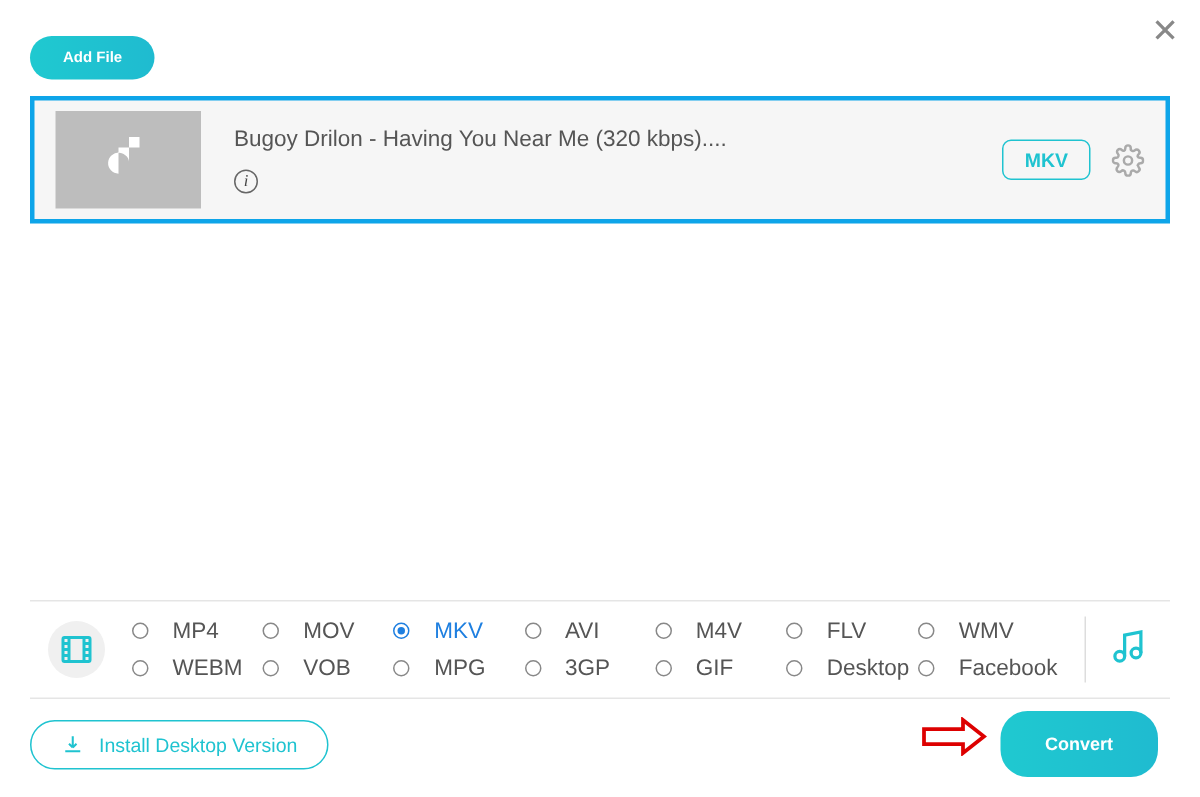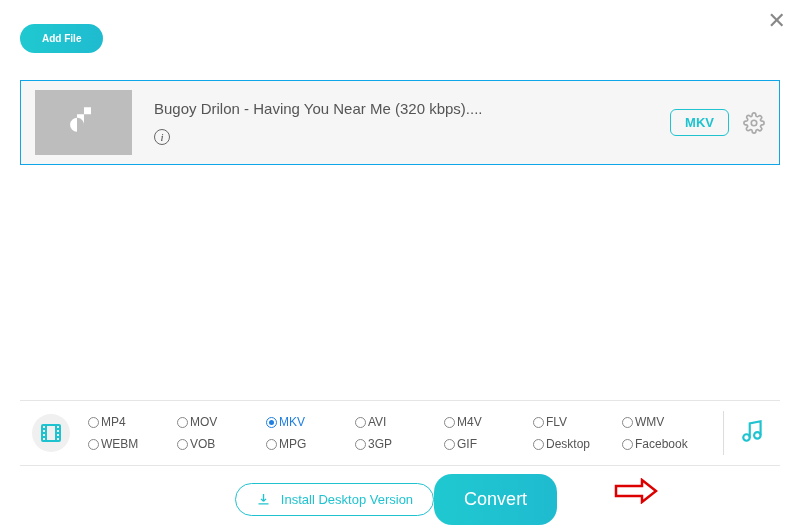--- a/index.html
+++ b/index.html
@@ -1,38 +1,38 @@
 <!DOCTYPE html>
 <html><head>
 <meta charset="utf-8">
 <style>
 *{box-sizing:border-box;margin:0;padding:0;font-family:Arial,Helvetica,sans-serif}
 body{width:800px;height:531px;background:#fff;position:relative;overflow:hidden}
 .close{position:absolute;top:8px;right:14px;font-size:22px;color:#888;cursor:pointer;font-weight:200}
 .add-file{position:absolute;top:24px;left:20px;background:linear-gradient(90deg,#1fc9d0,#1fbbd0);color:#fff;border:none;border-radius:18px;padding:9px 22px;font-size:10px;font-weight:bold;cursor:pointer}
-.file-row{position:absolute;top:80px;left:20px;right:20px;height:85px;background:#f6f6f6;border:1px solid #0ea5e9;display:flex;align-items:center;padding:10px 14px}
+.file-row{position:absolute;top:64px;left:20px;right:20px;height:85px;background:#f6f6f6;border:3px solid #0ea5e9;display:flex;align-items:center;padding:10px 14px}
 .thumb{width:97px;height:65px;background:#bdbdbd;display:flex;align-items:center;justify-content:center;color:#fff;flex-shrink:0}
 .file-meta{flex:1;display:flex;flex-direction:column;justify-content:center;gap:12px;padding-left:22px}
 .file-title{font-size:15px;color:#555}
 .info-icon{width:16px;height:16px;border:1.5px solid #666;border-radius:50%;display:flex;align-items:center;justify-content:center;font-size:11px;font-style:italic;font-family:Georgia,serif;color:#444;cursor:pointer}
 .right-ctrls{display:flex;align-items:center;gap:14px}
 .fmt-badge{border:1.5px solid #1fc3d0;color:#1fc3d0;border-radius:6px;padding:5px 14px;font-size:13px;font-weight:bold}
 .gear{color:#aaa;cursor:pointer}
 .formats{position:absolute;left:20px;right:20px;top:400px;border-top:1px solid #e5e5e5;border-bottom:1px solid #e5e5e5;padding:10px 0;display:flex;align-items:center}
 .film-icon{width:38px;height:38px;border-radius:50%;background:#f0f0f0;display:flex;align-items:center;justify-content:center;color:#1fc3d0;margin:0 12px}
 .fmt-grid{flex:1;display:grid;grid-template-columns:repeat(7,1fr);row-gap:8px;column-gap:6px;padding:0 6px}
-.fmt{display:flex;align-items:center;gap:2px;font-size:12px;color:#555;cursor:pointer}
+.fmt{display:flex;align-items:center;gap:16px;font-size:15px;color:#555;cursor:pointer}
 .radio{width:11px;height:11px;border:1.3px solid #888;border-radius:50%;display:flex;align-items:center;justify-content:center;flex-shrink:0}
 .radio.sel{border-color:#1e7fe0}
 .radio.sel::after{content:"";width:5px;height:5px;background:#1e7fe0;border-radius:50%}
 .vsep{width:1px;height:44px;background:#ddd;margin:0 12px}
 .music-icon{color:#1fc3d0;margin:0 14px 0 4px}
-.footer{position:absolute;left:20px;right:28px;top:474px;display:flex;align-items:center;justify-content:center}
+.footer{position:absolute;left:20px;right:28px;top:474px;display:flex;align-items:center;justify-content:space-between}
 .install{border:1.5px solid #1fc3d0;color:#1fc3d0;background:#fff;border-radius:18px;padding:8px 20px;font-size:13px;display:flex;align-items:center;gap:10px;cursor:pointer}
-.convert{background:linear-gradient(90deg,#1fc9d0,#1fbbd0);color:#fff;border:none;border-radius:18px;padding:15px 30px;font-size:18px;font-weight:normal;cursor:pointer}
+.convert{background:linear-gradient(90deg,#1fc9d0,#1fbbd0);color:#fff;border:none;border-radius:18px;padding:15px 30px;font-size:12px;font-weight:bold;cursor:pointer}
 .arrow{position:absolute;top:478px;left:614px}
 .sel-label{color:#1e7fe0}
 </style>
 </head>
 <body>
 
 <div class="close">✕</div>
 
 <button class="add-file">Add File</button>
 

